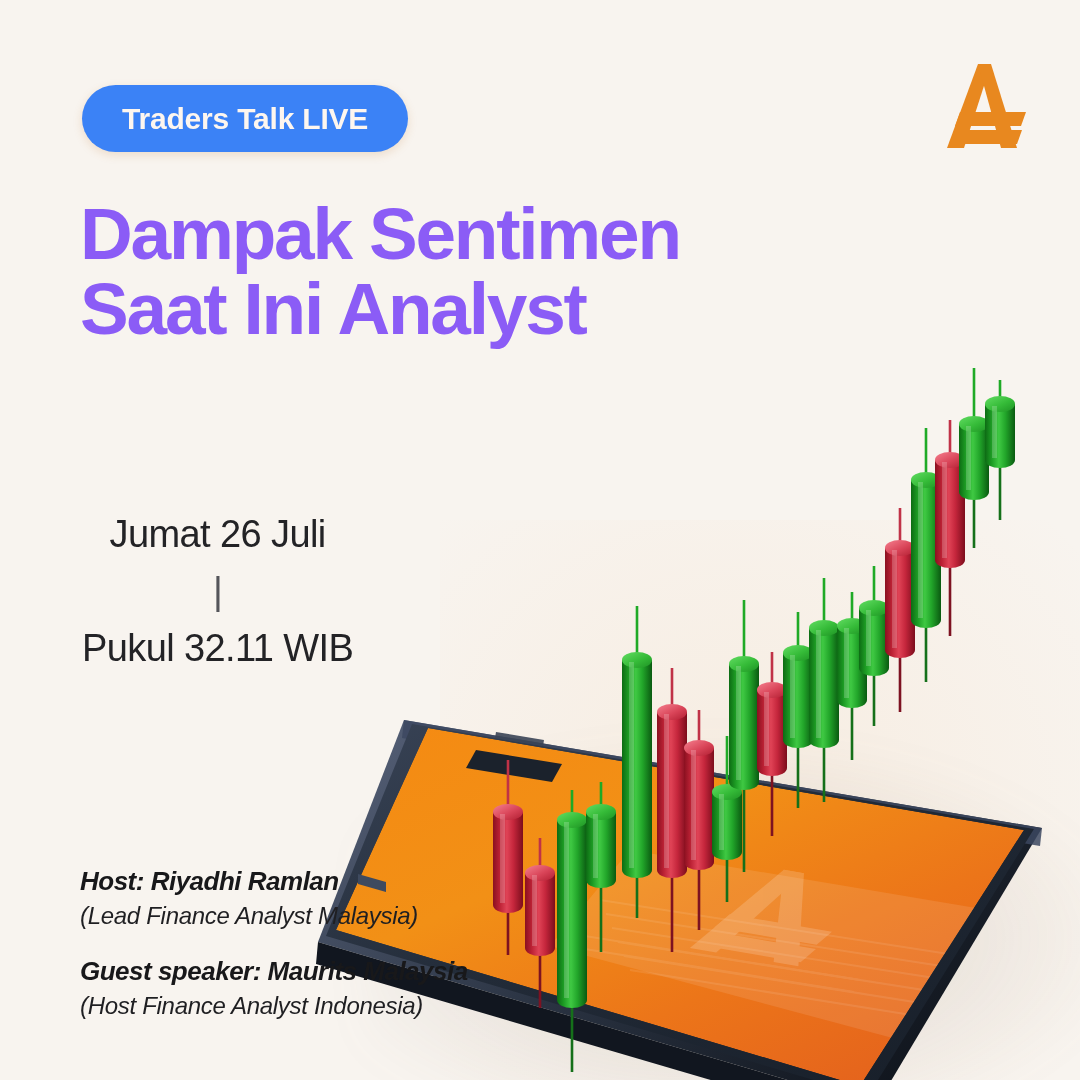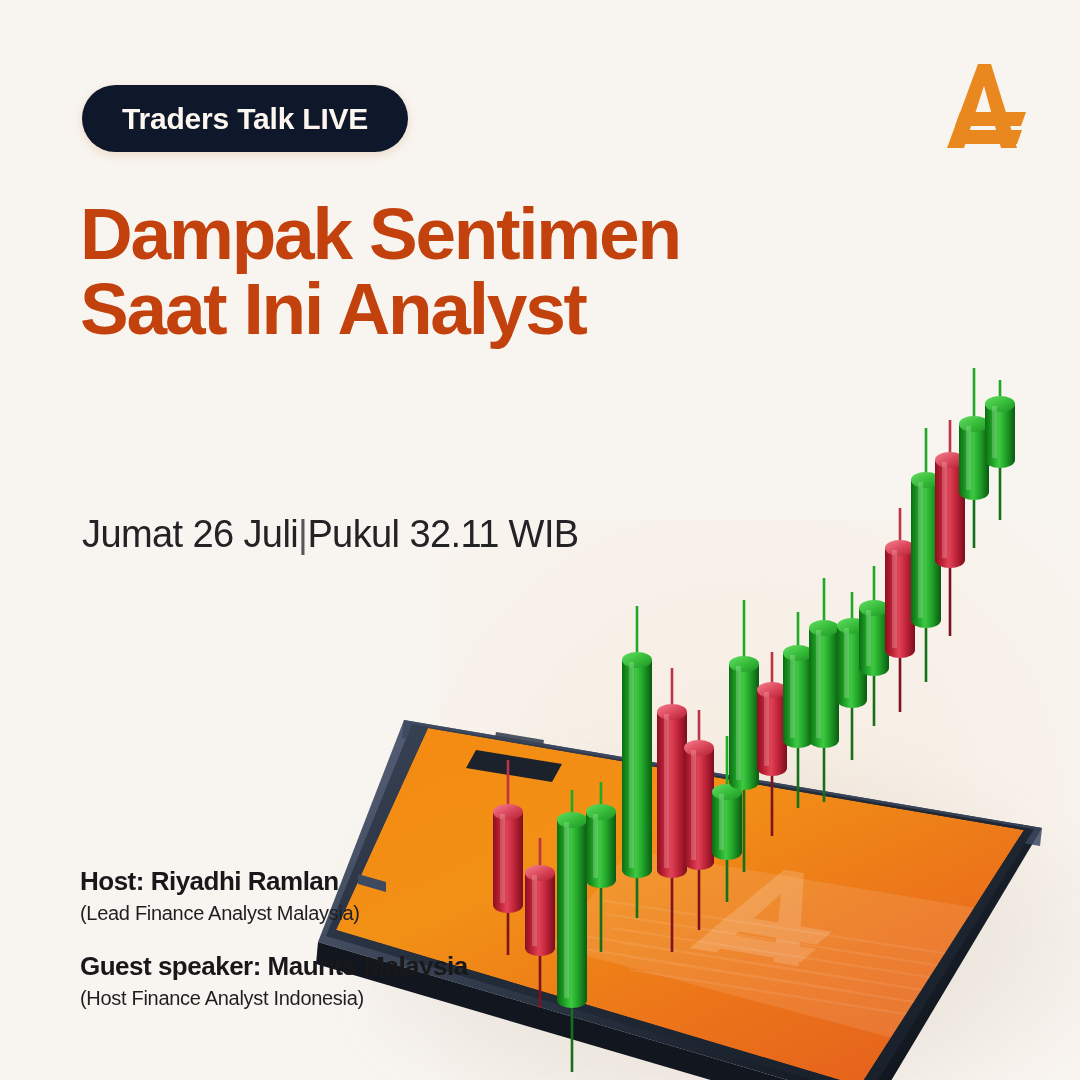--- a/index.html
+++ b/index.html
@@ -18,56 +18,56 @@
     width:760px; height:700px;
     background:radial-gradient(ellipse at 40% 40%, rgba(236,170,100,0.10), rgba(248,244,239,0) 68%);
     pointer-events:none;
   }
 
   
   .badge {
     position:absolute; left:82px; top:85px;
     height:67px; padding:0 40px;
     border-radius:40px;
-    background:#0f172a;
+    background:#3b82f6;
     display:flex; align-items:center; justify-content:center;
     box-shadow:0 3px 10px rgba(190,110,40,0.18);
   }
   .badge-text {
     color:#fdf6ef; font-size:30px; font-weight:bold;
     letter-spacing:-0.2px; white-space:nowrap;
   }
 
   
   .headline {
     position:absolute; left:80px; top:196px;
     width:760px;
     font-size:73px; font-weight:bold; line-height:1.03;
-    letter-spacing:-2.2px; color:#c2410c;
+    letter-spacing:-2.2px; color:#8b5cf6;
   }
   .headline .hl { display:block; }
 
   
   .schedule {
     position:absolute; left:82px; top:513px;
     font-size:38px; font-weight:400; color:#232326;
     letter-spacing:-0.6px; white-space:nowrap;
-    display:flex; align-items:center; gap:0;
+    display:flex; align-items:center; gap:14px;flex-direction:column;
   }
   .sep { color:#55555a; font-weight:300; }
 
   
   .credits { position:absolute; left:80px; top:866px; z-index:30; }
-  .cred-block { margin-bottom:26px; }
+  .cred-block { margin-bottom:26px;font-style:italic; }
   .cred-name {
     font-size:26px; font-weight:bold; color:#18181a;
     letter-spacing:-0.5px; white-space:nowrap;
   }
   .cred-role {
-    font-size:20px; font-weight:400; color:#1f1f22;
+    font-size:24px; font-weight:400; color:#1f1f22;
     letter-spacing:-0.3px; margin-top:5px; white-space:nowrap;
   }
 
   
   .brand-logo { position:absolute; right:42px; top:56px; width:104px; height:98px; }
 
   
   .phone-wrap {
     position:absolute; left:300px; top:600px;
     width:900px; height:560px;

